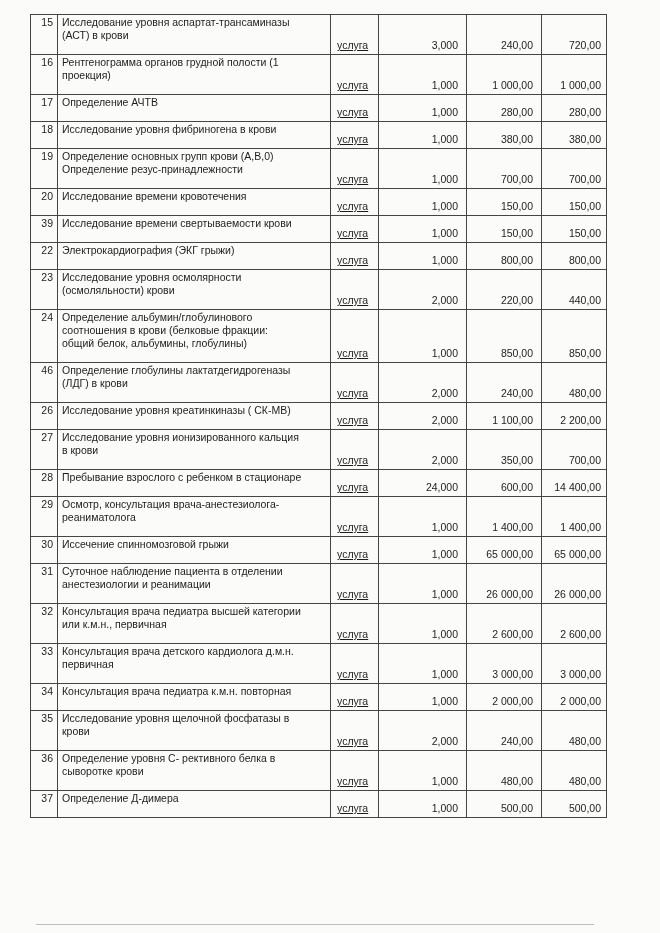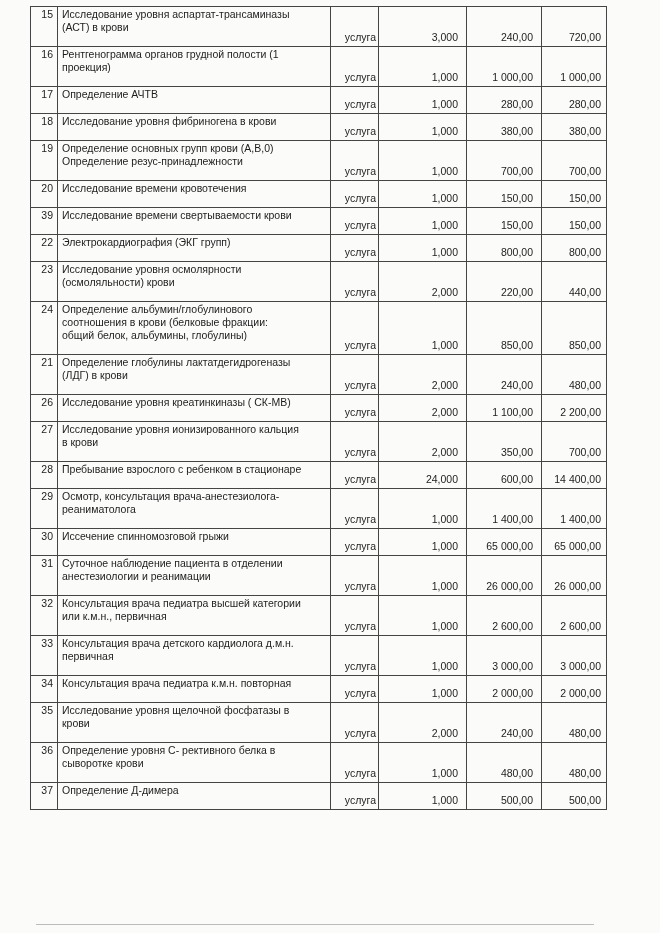--- a/index.html
+++ b/index.html
@@ -7,37 +7,37 @@
     position: relative;
     width: 660px;
     height: 933px;
     background: #fbfbfa;
     overflow: hidden;
     font-family: "Liberation Sans", sans-serif;
   }
   table.doc-table {
     position: absolute;
     left: 30px;
-    top: 6px;
+    top: 14px;
     width: 576px;
     border-collapse: collapse;
     table-layout: fixed;
     border-radius: 27px;
   }
   table.doc-table td {
     border: 1px solid #454545;
     font-size: 10.5px;
     line-height: 13px;
     color: #1d1d1d;
     overflow: hidden;
     word-wrap: break-word;
   }
   td.num   { text-align: right; vertical-align: top;    padding: 1px 4px 2px 1px; }
   td.name  { text-align: left;  vertical-align: top;    padding: 1px 28px 12px 4px; }
-  td.unit  { text-align: right;  vertical-align: bottom; padding: 1px 2px 2px 6px; }
+  td.unit  { text-align: left;  vertical-align: bottom; padding: 1px 2px 2px 6px; text-decoration: underline; }
   td.qty   { text-align: right; vertical-align: bottom; padding: 1px 8px 2px 18px; }
   td.price { text-align: right; vertical-align: bottom; padding: 1px 8px 2px 1px; }
   td.sum   { text-align: right; vertical-align: bottom; padding: 1px 5px 2px 1px; }
   .cut-line {
     position: absolute;
     left: 36px;
     width: 558px;
     top: 924px;
     height: 0;
     border-top: 1px solid #bcbcbc;
@@ -108,21 +108,21 @@
         <tr>
           <td class="num">39</td>
           <td class="name">Исследование времени свертываемости крови</td>
           <td class="unit">услуга</td>
           <td class="qty">1,000</td>
           <td class="price">150,00</td>
           <td class="sum">150,00</td>
         </tr>
         <tr>
           <td class="num">22</td>
-          <td class="name">Электрокардиография (ЭКГ групп)</td>
+          <td class="name">Электрокардиография (ЭКГ грыжи)</td>
           <td class="unit">услуга</td>
           <td class="qty">1,000</td>
           <td class="price">800,00</td>
           <td class="sum">800,00</td>
         </tr>
         <tr>
           <td class="num">23</td>
           <td class="name">Исследование уровня осмолярности (осмоляльности) крови</td>
           <td class="unit">услуга</td>
           <td class="qty">2,000</td>
@@ -131,21 +131,21 @@
         </tr>
         <tr>
           <td class="num">24</td>
           <td class="name">Определение альбумин/глобулинового соотношения в крови (белковые фракции: общий белок, альбумины, глобулины)</td>
           <td class="unit">услуга</td>
           <td class="qty">1,000</td>
           <td class="price">850,00</td>
           <td class="sum">850,00</td>
         </tr>
         <tr>
-          <td class="num">21</td>
+          <td class="num">46</td>
           <td class="name">Определение глобулины лактатдегидрогеназы (ЛДГ) в крови</td>
           <td class="unit">услуга</td>
           <td class="qty">2,000</td>
           <td class="price">240,00</td>
           <td class="sum">480,00</td>
         </tr>
         <tr>
           <td class="num">26</td>
           <td class="name">Исследование уровня креатинкиназы ( СК-МВ)</td>
           <td class="unit">услуга</td>

